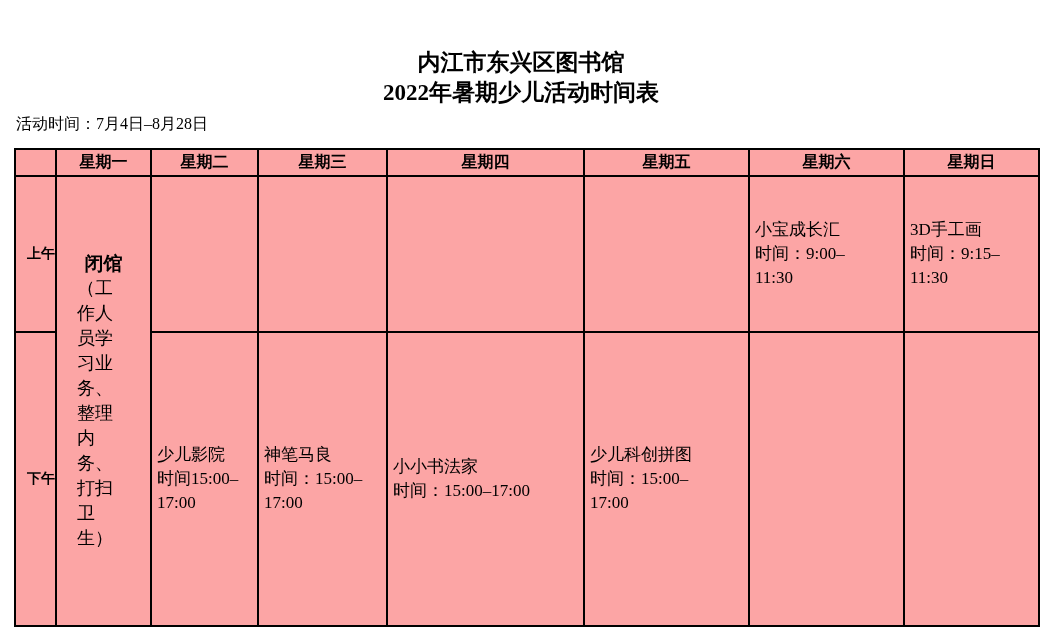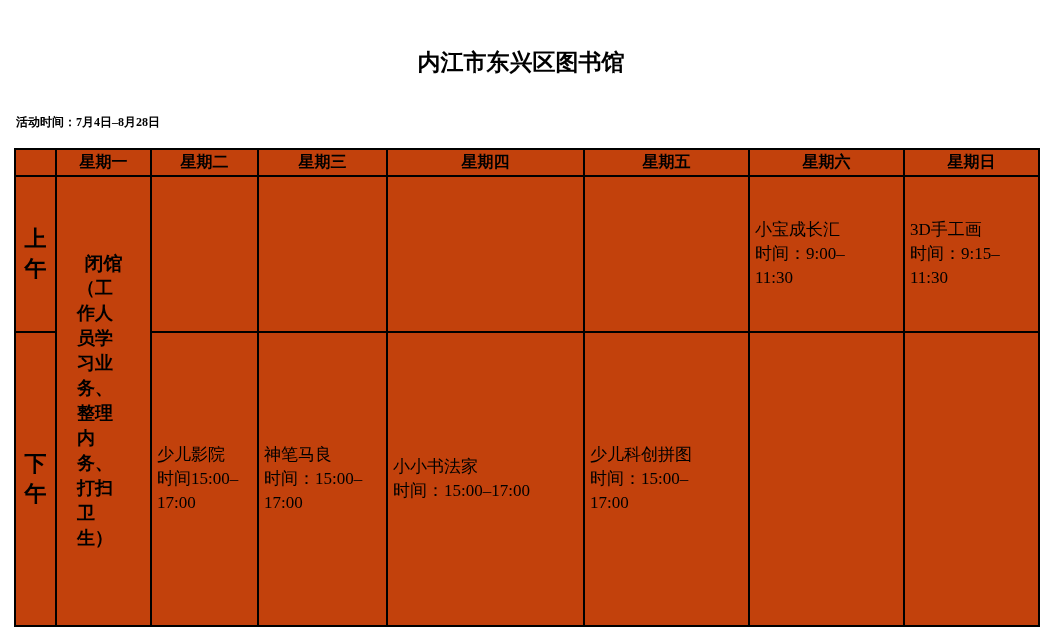--- a/index.html
+++ b/index.html
@@ -20,52 +20,52 @@
     width: 100%;
     text-align: center;
     font-size: 23px;
     font-weight: bold;
     line-height: 30px;
   }
   .doc-subtitle {
     position: absolute;
     top: 114px;
     left: 16px;
-    font-size: 12px;
-    font-weight: bold;
+    font-size: 16px;
+    font-weight: normal;
     text-align: right;
   }
   table.schedule {
     position: absolute;
     top: 148px;
     left: 14px;
     width: 1024px;
     height: 477px;
     border-collapse: collapse;
     table-layout: fixed;
   }
   table.schedule th, table.schedule td {
     border: 2px solid #000000;
-    background: #c2410c;
+    background: #fca5a5;
     overflow: hidden;
   }
   tr.header-row { height: 27px; }
   tr.morning-row { height: 156px; }
   tr.afternoon-row { height: 294px; }
   th.day-header {
     font-size: 16px;
     font-weight: bold;
     text-align: center;
     vertical-align: middle;
     padding: 1px 0;
   }
   th.row-label {
-    font-size: 22px;
+    font-size: 14px;
     font-weight: bold;
-    text-align: center;
+    text-align: right;
     vertical-align: middle;
   }
   td.activity-cell {
     font-size: 17px;
     font-weight: normal;
     line-height: 24px;
     text-align: left;
     vertical-align: middle;
     padding: 2px 2px 2px 5px;
     white-space: pre-line;
@@ -75,33 +75,34 @@
     padding: 0 20px;
   }
   .closed-label {
     font-size: 19px;
     font-weight: bold;
     text-align: center;
     line-height: 25px;
   }
   .closed-note {
     font-size: 18px;
-    font-weight: bold;
+    font-weight: normal;
     text-align: left;
     line-height: 25px;
     word-break: break-all;
   }
 </style>
 </head>
 <body>
 
 <div class="page">
 
   <div class="doc-title">
     <div>内江市东兴区图书馆</div>
+    <div>2022年暑期少儿活动时间表</div>
   </div>
 
   <div class="doc-subtitle">活动时间：7月4日–8月28日</div>
 
   <table class="schedule">
     <colgroup>
       <col style="width:41px">
       <col style="width:95px">
       <col style="width:107px">
       <col style="width:129px">

